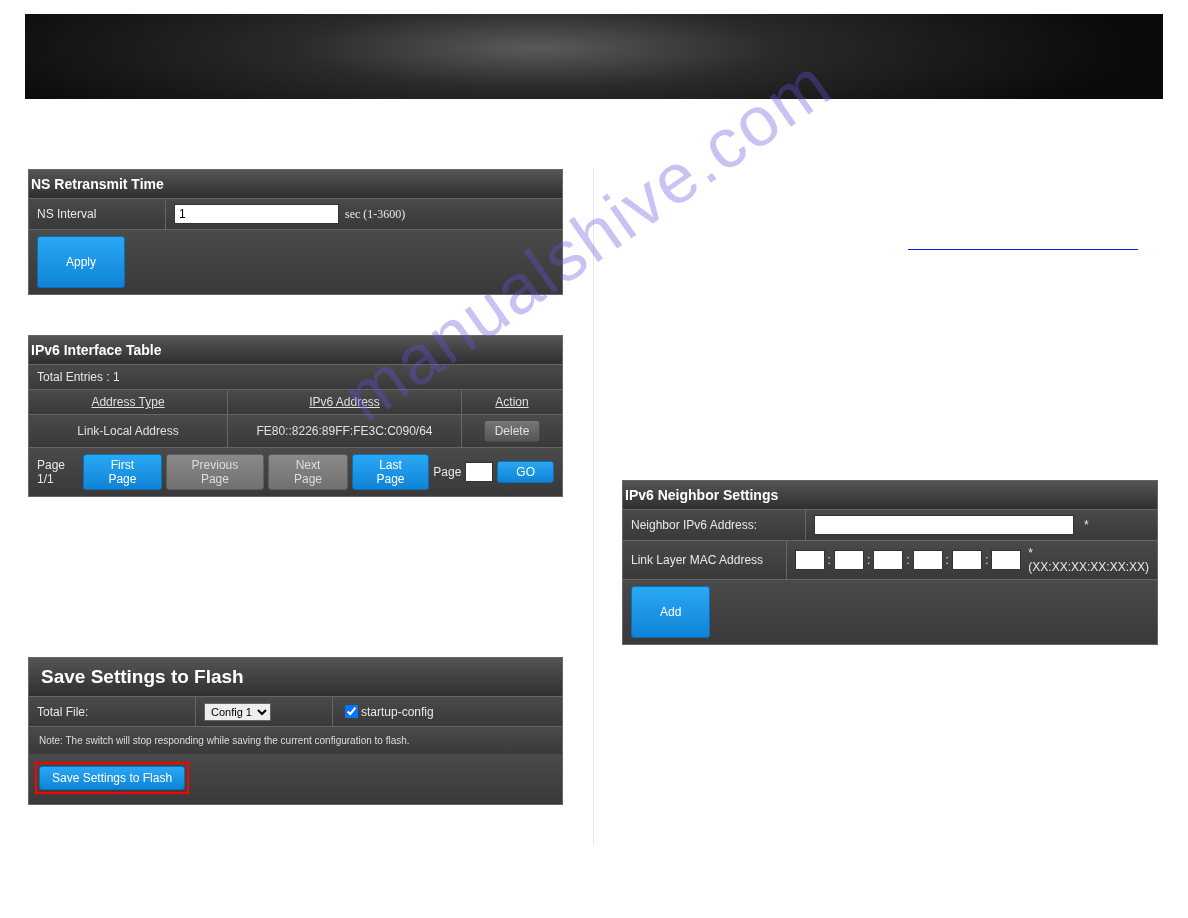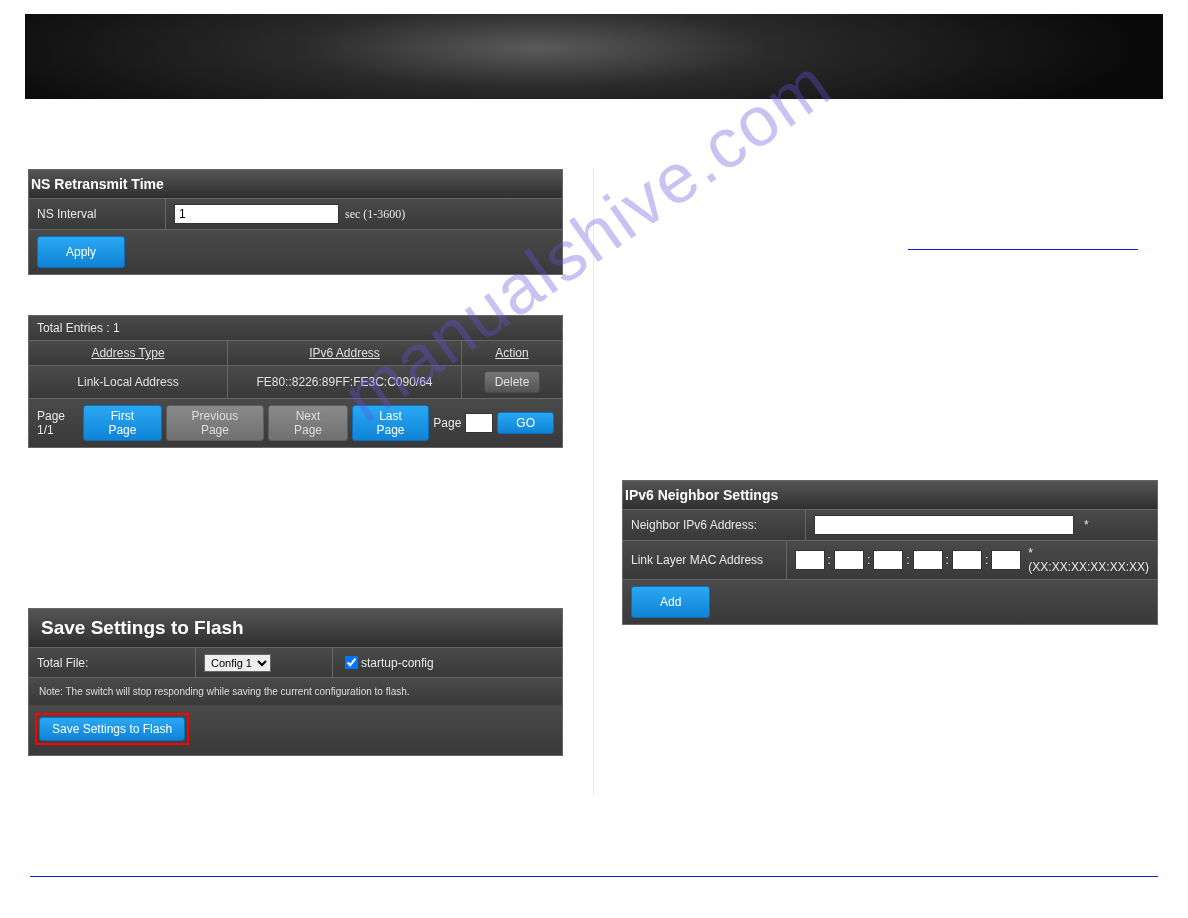--- a/index.html
+++ b/index.html
@@ -70,21 +70,21 @@
 .btn {
   background: linear-gradient(to bottom, #2aa8f3 0%, #0f83d6 100%);
   color: #fff;
   border: 1px solid #0a6fb8;
   border-radius: 3px;
   padding: 3px 14px;
   font-size: 12px;
   cursor: pointer;
   text-align: center;
 }
-.btn-wide { padding: 8px 28px; }
+.btn-wide { padding: 18px 28px; }
 .btn-disabled {
   background: linear-gradient(to bottom, #8a8a8a 0%, #707070 100%);
   border: 1px solid #5d5d5d;
   color: #ddd;
   cursor: default;
 }
 .btn-gray {
   background: linear-gradient(to bottom, #777 0%, #555 100%);
   border: 1px solid #4a4a4a;
   color: #e0e0e0;
@@ -184,20 +184,21 @@
           <input type="text" class="inpt" style="width: 155px;" value="1">
           <span style="margin-left:6px;font-family:Liberation Serif, serif;">sec (1-3600)</span>
         </div>
       </div>
       <div class="panel-footer">
         <button class="btn btn-wide">Apply</button>
       </div>
     </div>
 
     <div class="panel">
+      <div class="panel-header">IPv6 Interface Table</div>
       <div class="panel-row">
         <div style="flex:1;">Total Entries : 1</div>
       </div>
       <div class="tbl-header-row">
         <div style="width:190px;">Address Type</div>
         <div style="width:225px;">IPv6 Address</div>
         <div style="flex:1;">Action</div>
       </div>
       <div class="tbl-data-row">
         <div style="width:190px;">Link-Local Address</div>

